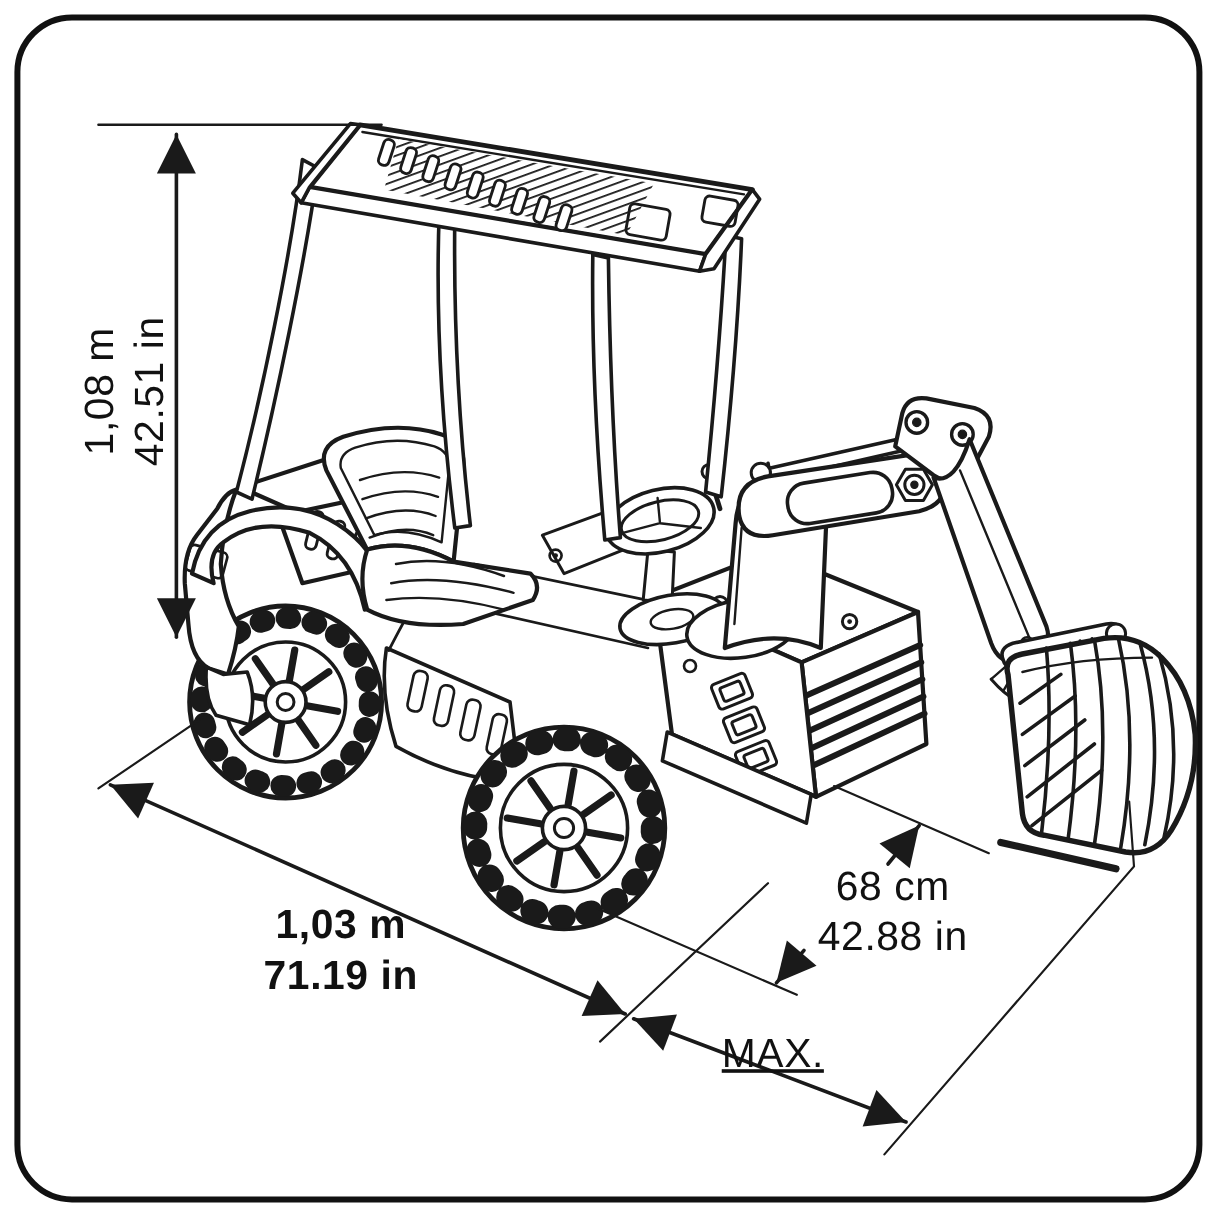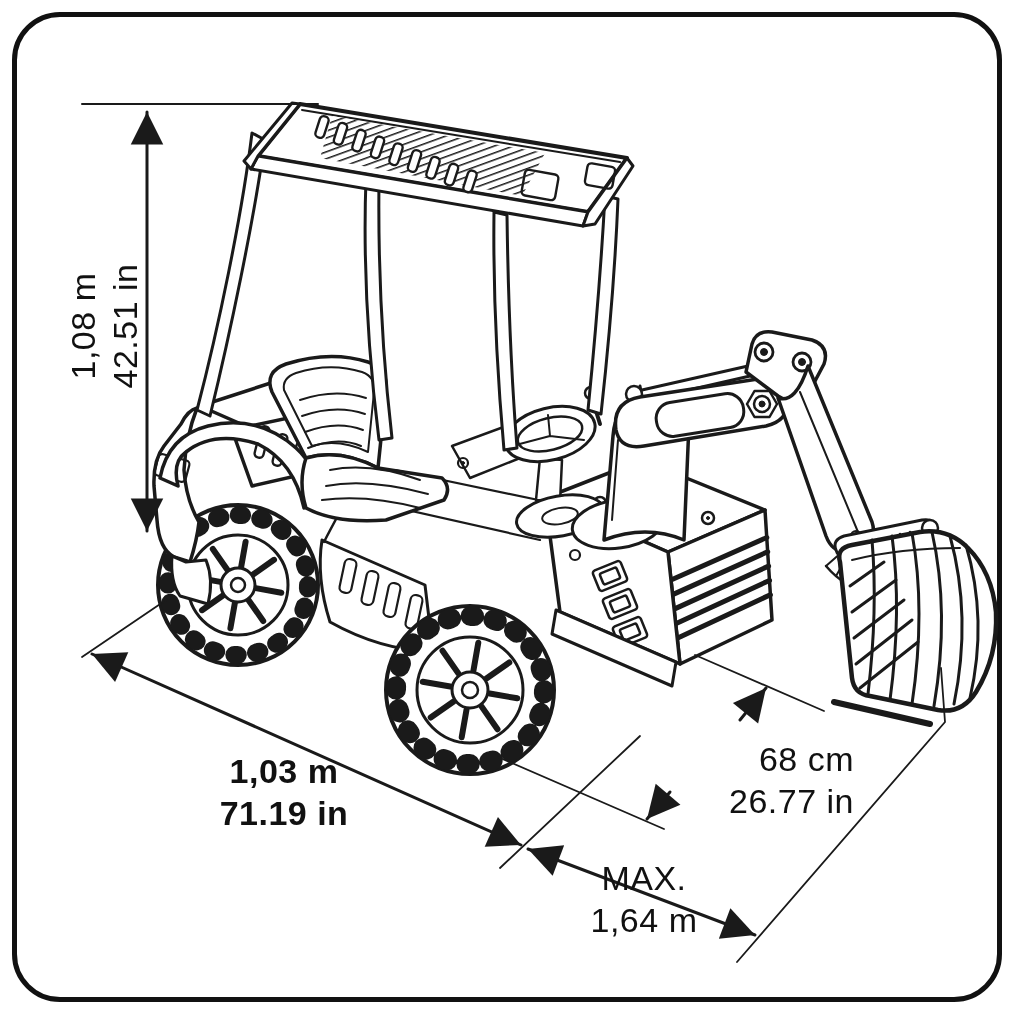--- a/index.html
+++ b/index.html
@@ -283,21 +283,20 @@
 <div class="dim-label rot" style="left:-26px;top:284px;width:260px;height:84px;">
   <div>1,08 m</div>
   <div>42.51 in</div>
 </div>
 
 <div class="dim-label" style="left:174px;top:750px;width:220px;font-weight:bold;">
   <div>1,03 m</div>
   <div>71.19 in</div>
 </div>
 
-<div class="dim-label" style="left:634px;top:738px;width:220px;text-align:right;">
+<div class="dim-label" style="left:634px;top:718px;width:220px;">
   <div>68 cm</div>
-  <div>26.77 in</div>
+  <div>42.88 in</div>
 </div>
 
-<div class="dim-label" style="left:534px;top:857px;width:220px;">
+<div class="dim-label" style="left:534px;top:857px;width:220px;text-decoration:underline;">
   <div>MAX.</div>
-  <div>1,64 m</div>
 </div>
 
 </body></html>

